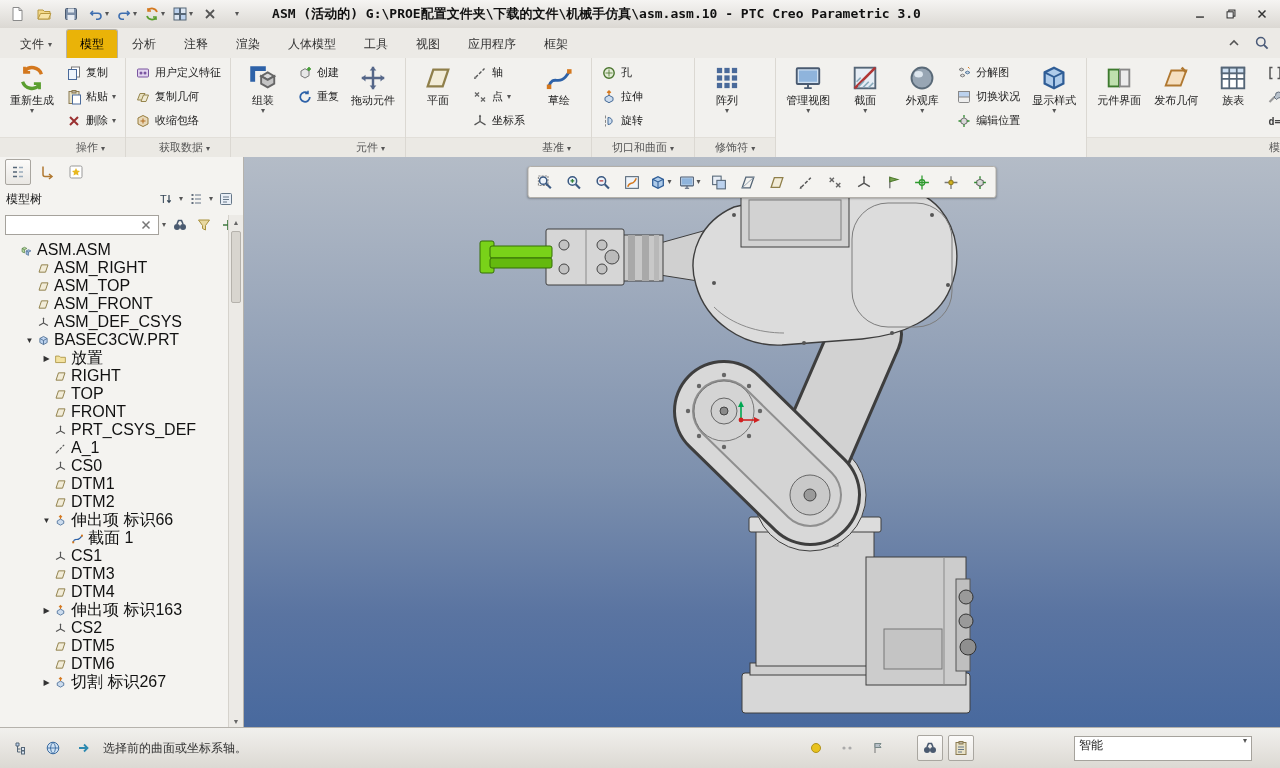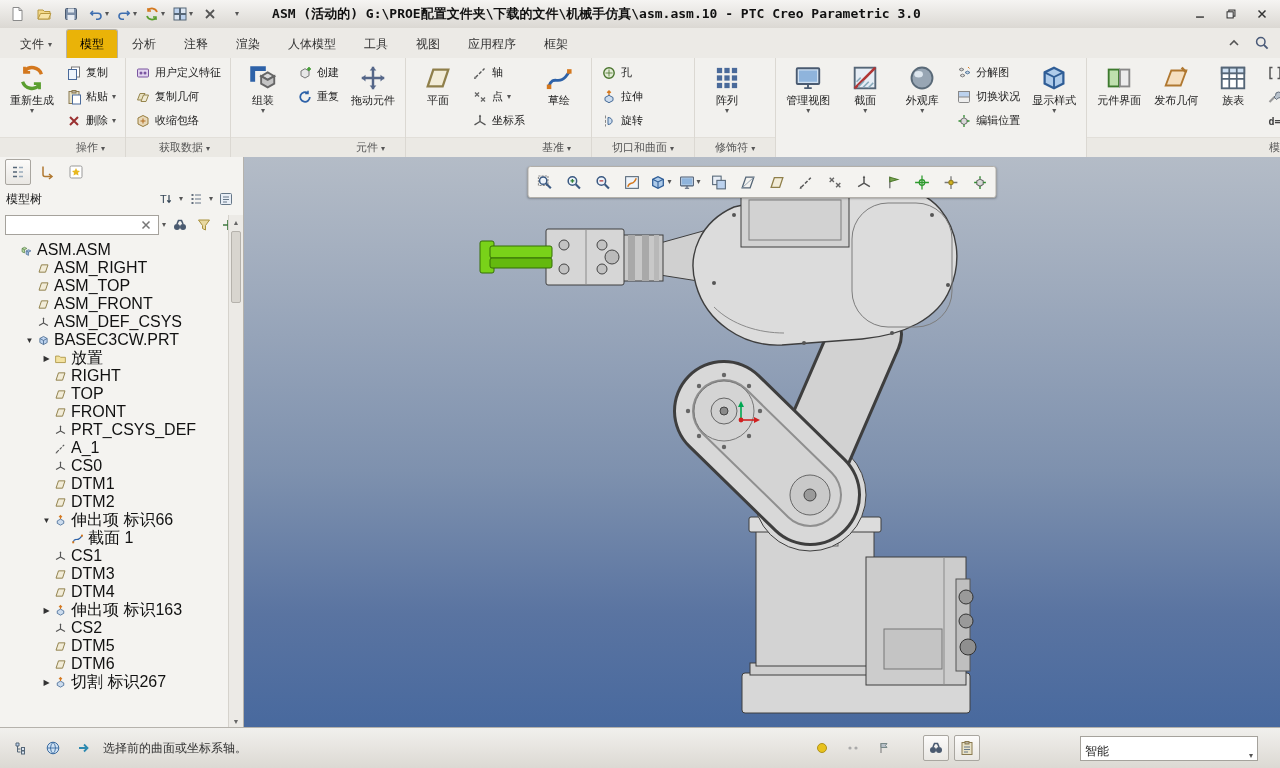--- a/index.html
+++ b/index.html
@@ -68,22 +68,22 @@
   .robot{position:absolute;inset:0;width:100%;height:100%;}
   .gfx-toolbar{position:absolute;top:9px;left:50%;transform:translateX(-50%);display:flex;gap:1px;
                background:#f4f3f0;border:1px solid #b2afa9;border-radius:3px;padding:2px;box-shadow:0 1px 2px rgba(0,0,0,.25);}
   .gfx-btn{width:26px;height:24px;}
   
   .statusbar{position:absolute;left:0;right:0;bottom:0;height:40px;background:linear-gradient(#f1f0ed,#dcd9d3);
              border-top:1px solid #b5b2ac;display:flex;align-items:center;gap:6px;padding:0 8px;}
   .statusbar .icon-btn{width:24px;height:24px;}
   .sb-msg{display:flex;align-items:center;gap:5px;color:#333;}
   .sb-right{margin-left:auto;display:flex;align-items:center;gap:5px;}
-  .sel-filter{width:168px;height:23px;background:#fff;border:1px solid #a5a29c;display:flex;align-items:flex-end;
-              padding:0 4px;justify-content:space-between;margin-right:14px;}
+  .sel-filter{width:168px;height:23px;background:#fff;border:1px solid #a5a29c;display:flex;align-items:flex-start;
+              padding:0 4px;justify-content:space-between;margin-right:20px;}
   .sel-filter .val{color:#222;}
 </style>
 </head>
 <body>
 
 <div class="titlebar">
   <div class="qat" id="qat">
       <span class="icon-btn qat-btn">
         <svg width="16" height="16" viewBox="0 0 16 16">
           <path d="M4 1.5 h6 l3 3 V14.5 H4 Z" fill="#fff" stroke="#8a8a8a"></path>

